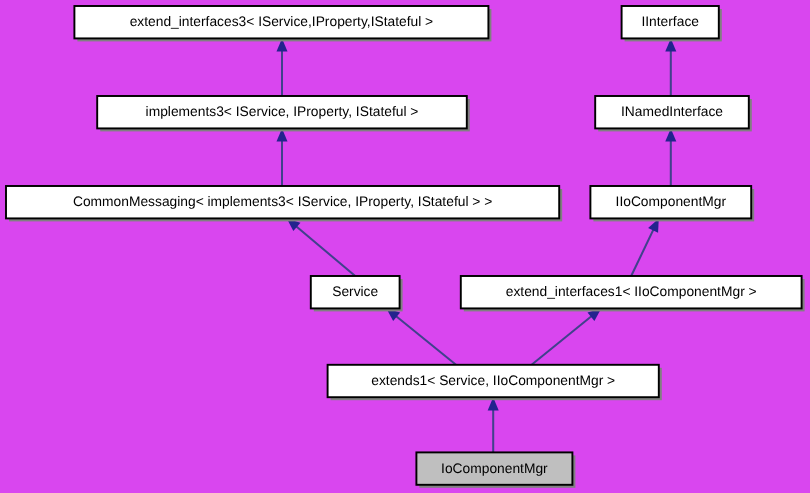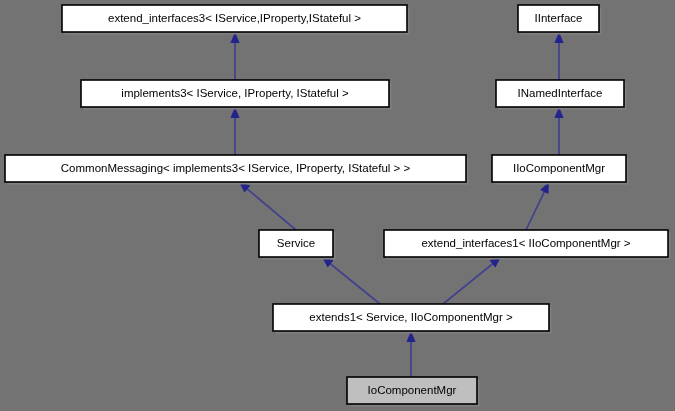--- a/index.html
+++ b/index.html
@@ -8,21 +8,21 @@
     padding: 0;
     background: #ffffff;
   }
   body {
     font-family: "Liberation Sans", "DejaVu Sans", sans-serif;
   }
   #diagram-root {
     position: relative;
     width: 675px;
     height: 411px;
-    background: #737373;
+    background: #d946ef;
     overflow: hidden;
   }
   svg.diagram-canvas {
     position: absolute;
     left: 0;
     top: 0;
     width: 675px;
     height: 411px;
     display: block;
   }

